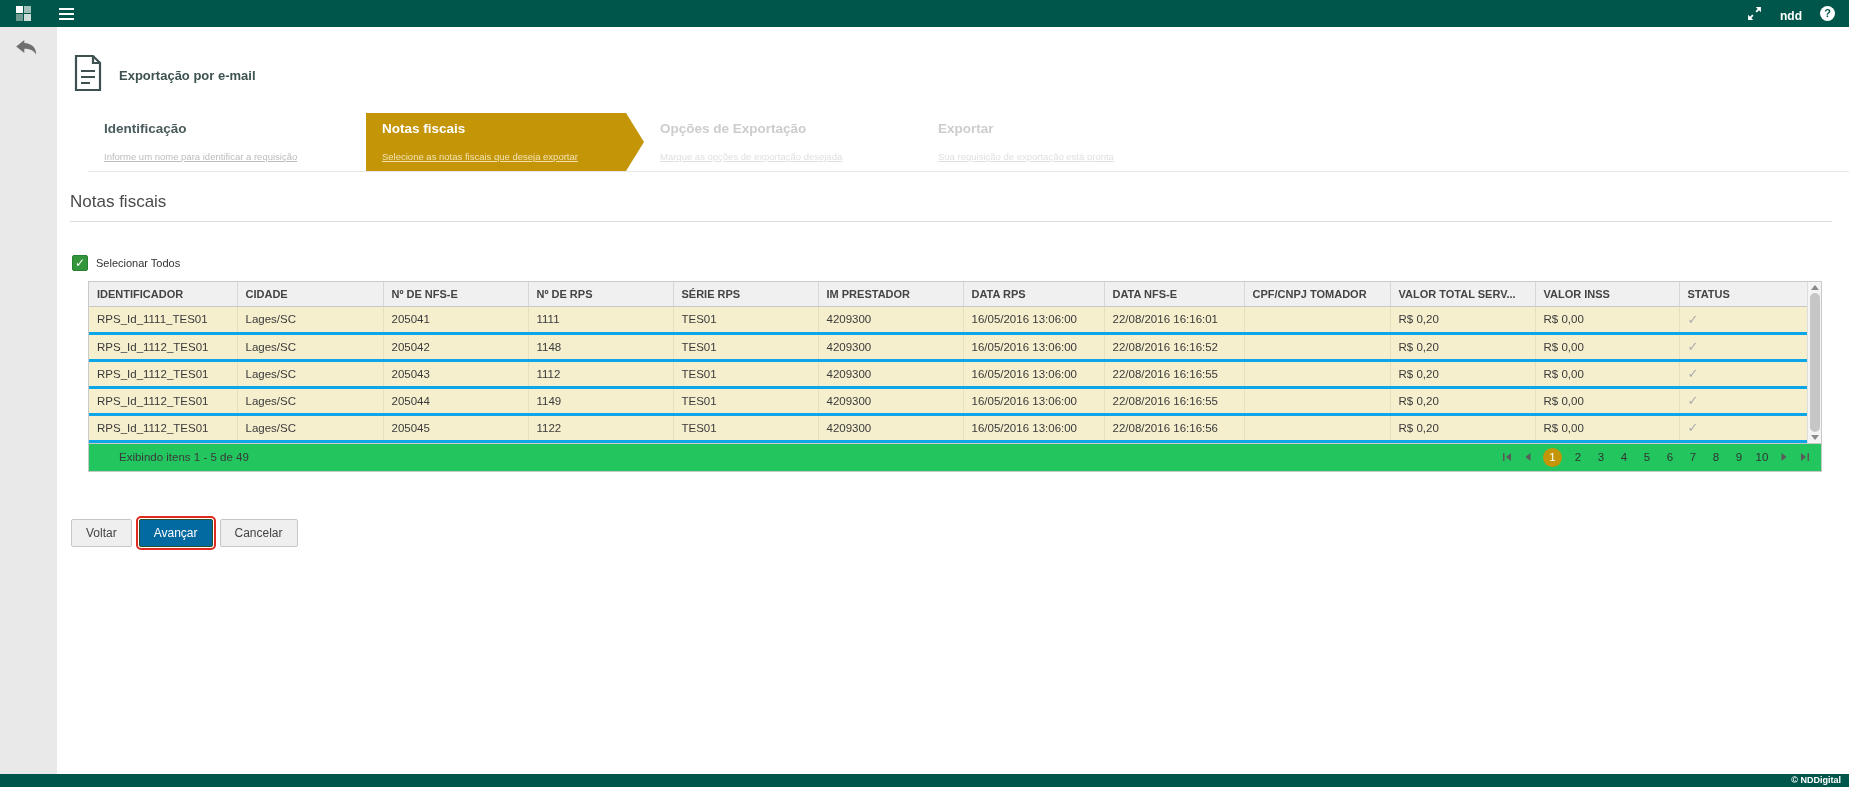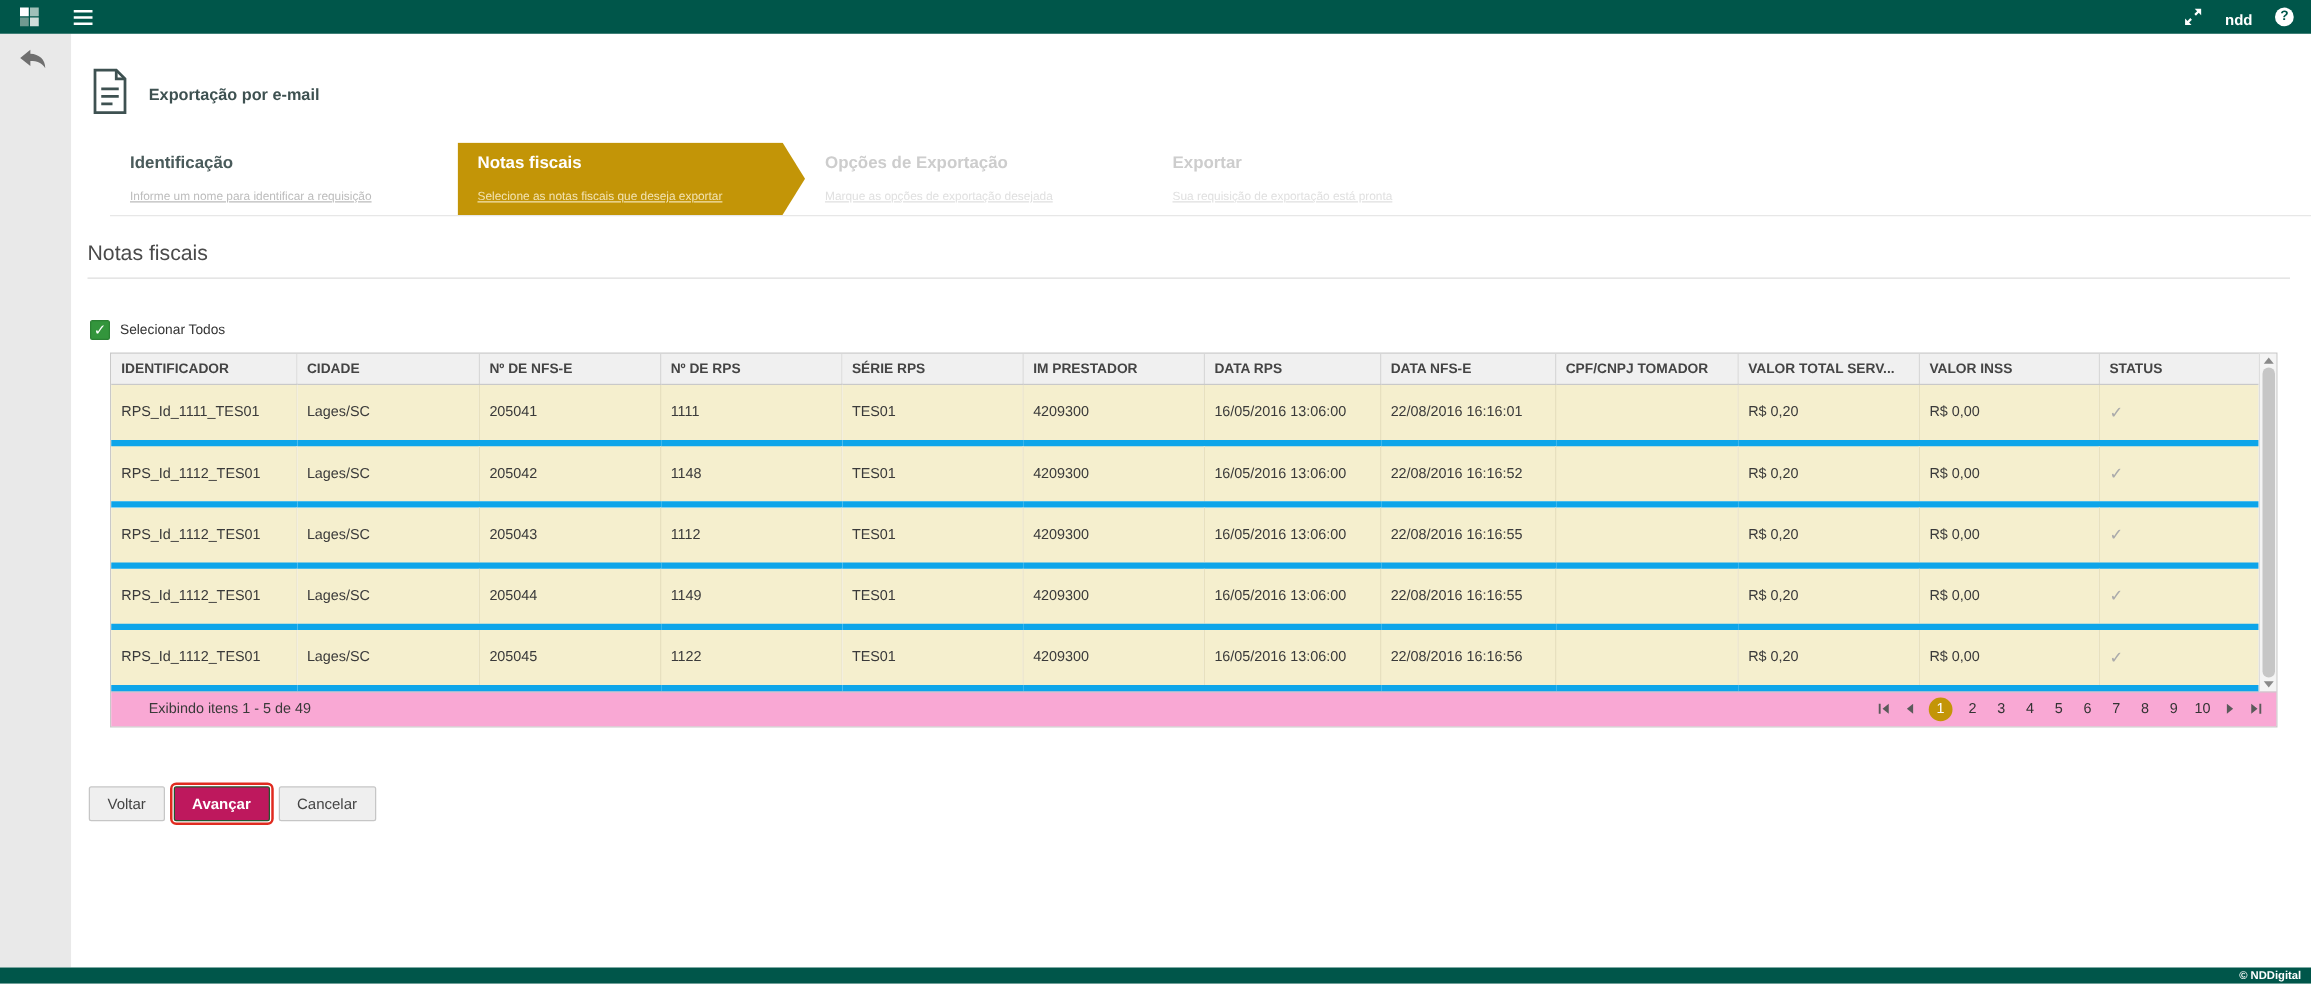--- a/index.html
+++ b/index.html
@@ -68,22 +68,22 @@
   .checkbox.checked{background:#33953C;border-color:#2B8133;}
   .select-all-label{font-size:11px;color:#333;}
 
   
   .table-wrap{margin:0 27px 0 31px;border:1px solid #C9C9C9;background:#fff;}
   .grid-row{position:relative;padding-right:14px;}
   table{border-collapse:collapse;table-layout:fixed;width:100%;}
   th{background:#F0F0F0;border-right:1px solid #D8D8D8;border-bottom:1px solid #C9C9C9;
     font-size:11px;color:#444;text-align:left;padding:5px 8px;height:24px;font-weight:bold;
     white-space:nowrap;overflow:hidden;text-overflow:ellipsis;cursor:pointer;}
-  td{background:var(--row-highlight);border-right:1px solid #E7E0BF;border-bottom:5px solid #0ea5e9;
-    font-size:11.5px;color:#3A3A3A;padding:14px 8px;height:27px;white-space:nowrap;overflow:hidden;}
+  td{background:var(--row-highlight);border-right:1px solid #E7E0BF;border-bottom:3px solid #0ea5e9;
+    font-size:11.5px;color:#3A3A3A;padding:4px 8px;height:27px;white-space:nowrap;overflow:hidden;}
   th:nth-child(1),td:nth-child(1){width:148px;}
   th:nth-child(2),td:nth-child(2){width:146px;}
   th:nth-child(3),td:nth-child(3){width:145px;}
   th:nth-child(4),td:nth-child(4){width:145px;}
   th:nth-child(5),td:nth-child(5){width:145px;}
   th:nth-child(6),td:nth-child(6){width:145px;}
   th:nth-child(7),td:nth-child(7){width:141px;}
   th:nth-child(8),td:nth-child(8){width:140px;}
   th:nth-child(9),td:nth-child(9){width:146px;}
   th:nth-child(10),td:nth-child(10){width:145px;}
@@ -94,34 +94,34 @@
   
   .vscroll{position:absolute;top:0;right:0;bottom:0;width:14px;background:#F4F4F4;
     border-left:1px solid #DDD;display:flex;flex-direction:column;align-items:center;
     justify-content:space-between;padding:3px 0;cursor:pointer;}
   .tri-up{width:0;height:0;border-left:4px solid transparent;border-right:4px solid transparent;border-bottom:5px solid #8A8A8A;}
   .tri-down{width:0;height:0;border-left:4px solid transparent;border-right:4px solid transparent;border-top:5px solid #8A8A8A;}
   .thumb{flex:1;width:10px;margin:3px 0;background:#C6C6C6;border-radius:5px;}
 
   
   .table-footer{display:flex;align-items:center;justify-content:space-between;
-    background:#f9a8d4;border-top:1px solid #C9C9C9;height:28px;padding:0 10px 0 30px;}
+    background:#22c55e;border-top:1px solid #C9C9C9;height:28px;padding:0 10px 0 30px;}
   .footer-text{font-size:11.5px;color:#3A3A3A;}
   .pagination{display:flex;align-items:center;gap:9px;}
   .pag-nav{cursor:pointer;display:flex;align-items:center;}
   .pag-nav svg{width:12px;height:12px;fill:#5A5A5A;}
   .page{font-size:11.5px;color:#333;cursor:pointer;min-width:14px;text-align:center;}
   .page.active{background:var(--accent-gold);color:#fff;border-radius:50%;
     width:19px;height:19px;line-height:19px;min-width:19px;}
 
   
   .actions{display:flex;gap:4px;margin:47px 0 0 14px;align-items:flex-end;}
   .btn{font-size:12px;color:#444;background:#EFEFEF;border:1px solid #C6C6C6;border-radius:2px;
     padding:6px 14px;cursor:pointer;font-family:inherit;}
-  .btn-next{background:#be185d;border-color:#24552F;color:#fff;font-weight:bold;
+  .btn-next{background:#0369a1;border-color:#24552F;color:#fff;font-weight:normal;
     outline:2px solid var(--highlight-red);outline-offset:1px;margin:0 3px;}
 </style>
 </head>
 <body>
 
 <div class="topbar">
   <div class="topbar-left">
     <div class="logo">
         <i></i>
         <i></i>

